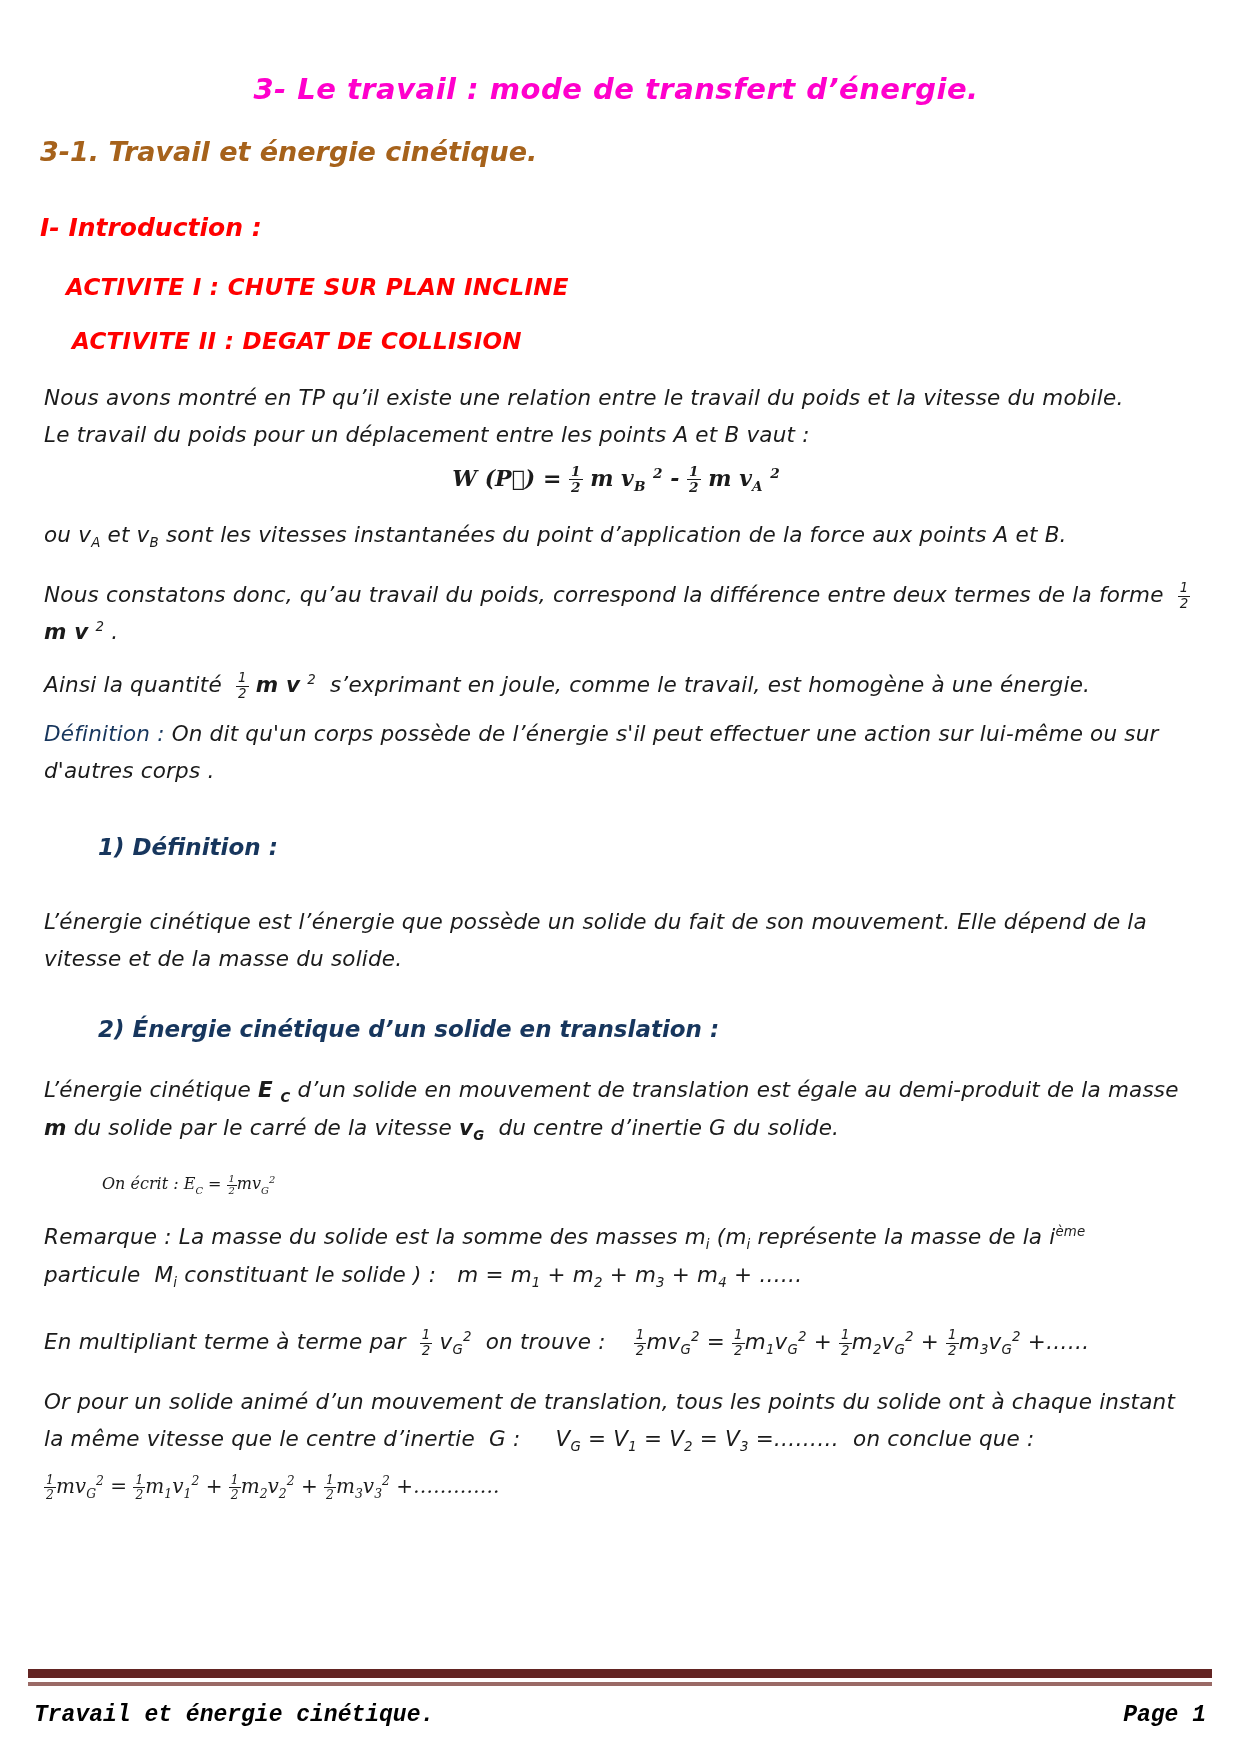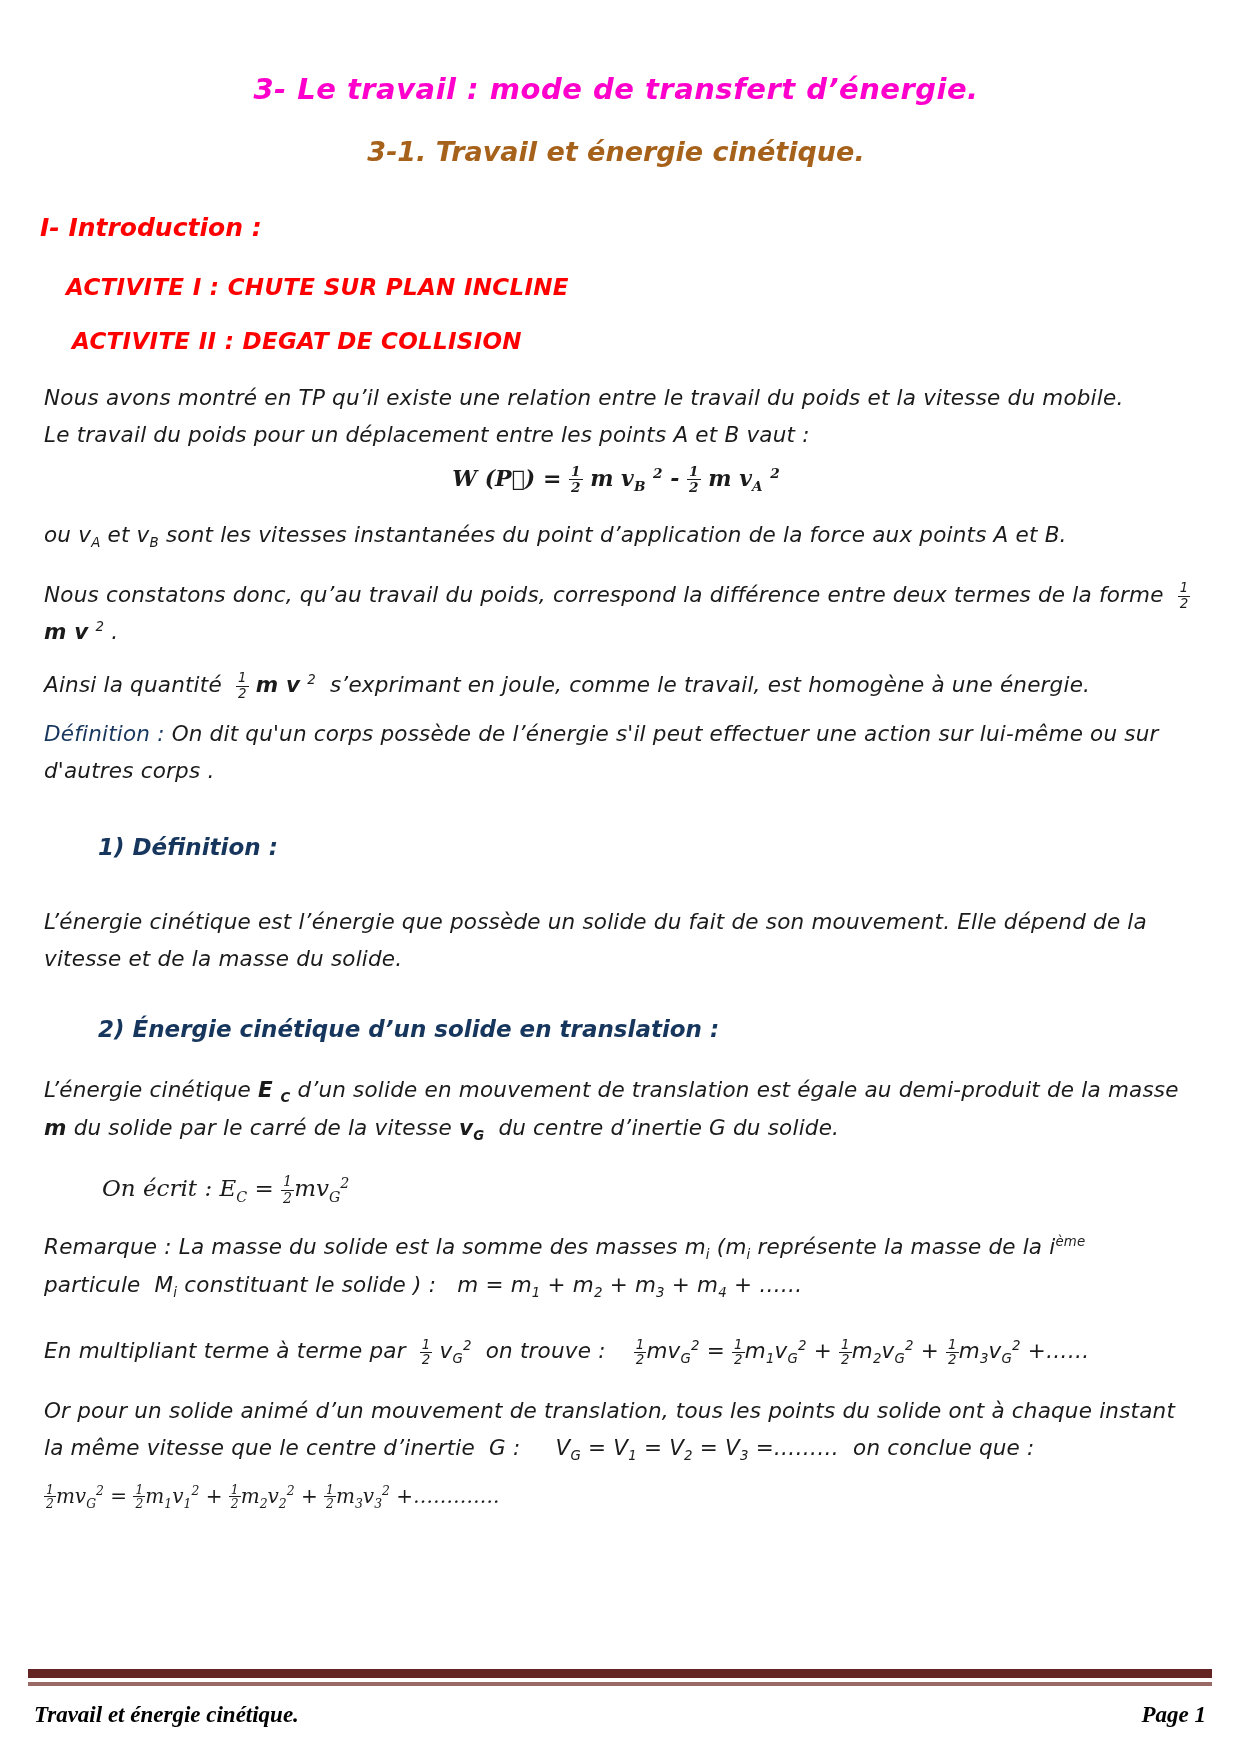--- a/index.html
+++ b/index.html
@@ -11,21 +11,21 @@
   body{
     width:1240px;height:1754px;position:relative;overflow:hidden;
     font-family:"DejaVu Sans",sans-serif;color:var(--body);
   }
   .doc{padding:40px 48px 0 40px;}
   .title{
     text-align:center;margin-top:32px;font-size:29px;font-weight:bold;font-style:italic;
     color:var(--title);letter-spacing:0.5px;
   }
   .subtitle{
-    text-align:center;margin-top:30px;font-size:27px;font-weight:bold;font-style:italic;
+    margin-top:30px;font-size:27px;font-weight:bold;font-style:italic;
     color:var(--subtitle);
   }
   .h-red{
     margin-top:46px;font-size:25px;font-weight:bold;font-style:italic;color:var(--heading);
   }
   .activity{
     margin:32px 0 0 26px;font-size:23px;font-weight:bold;font-style:italic;color:var(--heading);
     letter-spacing:0.3px;
   }
   .activity.second{margin-left:32px;margin-top:28px;}
@@ -37,39 +37,39 @@
   .formula-center{
     text-align:center;margin-top:10px;font-family:"DejaVu Serif",serif;
     font-size:22px;font-weight:bold;font-style:italic;
   }
   .def-label{color:var(--subheading);font-weight:normal;}
   .h-red2{margin-top:64px;font-size:25px;font-weight:bold;font-style:italic;color:var(--heading);}
   .sub-blue{
     margin:44px 0 0 58px;font-size:23px;font-weight:bold;font-style:italic;color:var(--subheading);
   }
   .on-ecrit{
-    margin:26px 0 0 62px;font-size:23px;font-style:italic;font-family:"DejaVu Serif",serif;
+    margin:26px 0 0 62px;font-size:16px;font-style:italic;font-family:"DejaVu Serif",serif;
   }
   .last-formula{
     margin:14px 0 0 4px;font-size:20px;font-style:italic;font-family:"DejaVu Serif",serif;
   }
   sub{font-size:0.62em;}
   sup{font-size:0.62em;}
   .fr{
     display:inline-block;text-align:center;vertical-align:-0.45em;
     font-size:0.62em;line-height:1.1;font-style:italic;
   }
   .fr span{display:block;padding:0 2px;}
   .fr span:first-child{border-bottom:1.6px solid currentColor;}
   .footer{position:absolute;left:0;right:0;bottom:26px;}
   .rule-dark{height:9px;background:var(--rule-dark);margin:0 28px;}
   .rule-light{height:4px;background:var(--rule-light);margin:4px 28px 0 28px;}
   .footer-row{
     display:flex;justify-content:space-between;align-items:baseline;
-    padding:16px 34px 0 34px;font-family:Liberation Serif, serif;
+    padding:16px 34px 0 34px;font-family:Liberation Mono, monospace;
     font-size:23px;font-weight:bold;font-style:italic;color:#000;
   }
 </style>
 </head>
 <body>
 
 <div class="doc">
 
   <div class="title">3- Le travail : mode de transfert d’énergie.</div>
   <div class="subtitle">3-1. Travail et énergie cinétique.</div>

